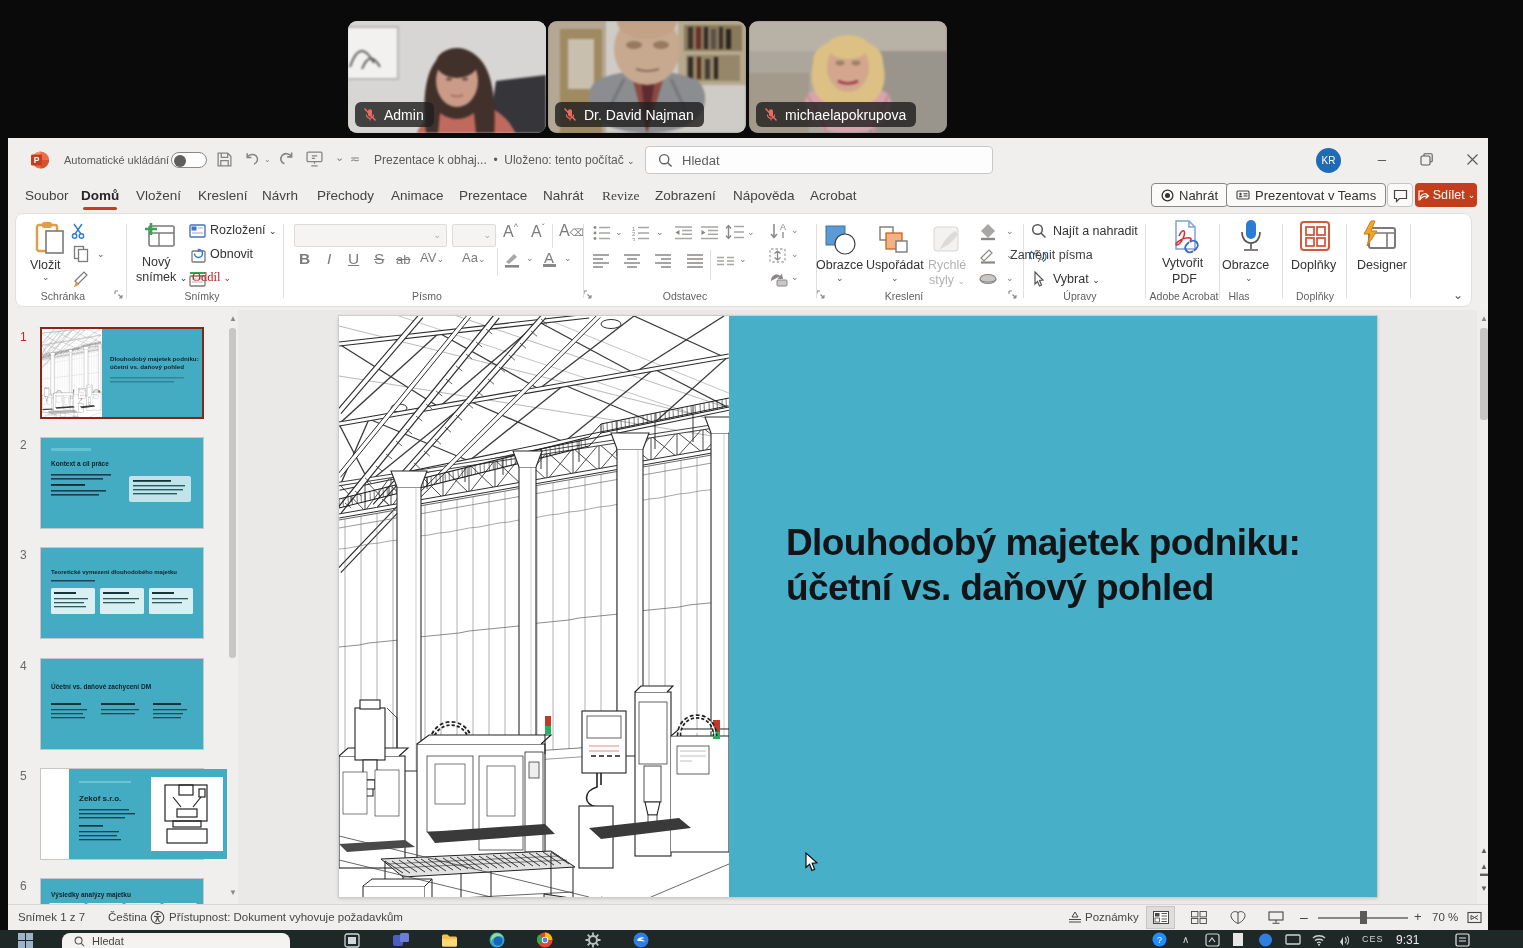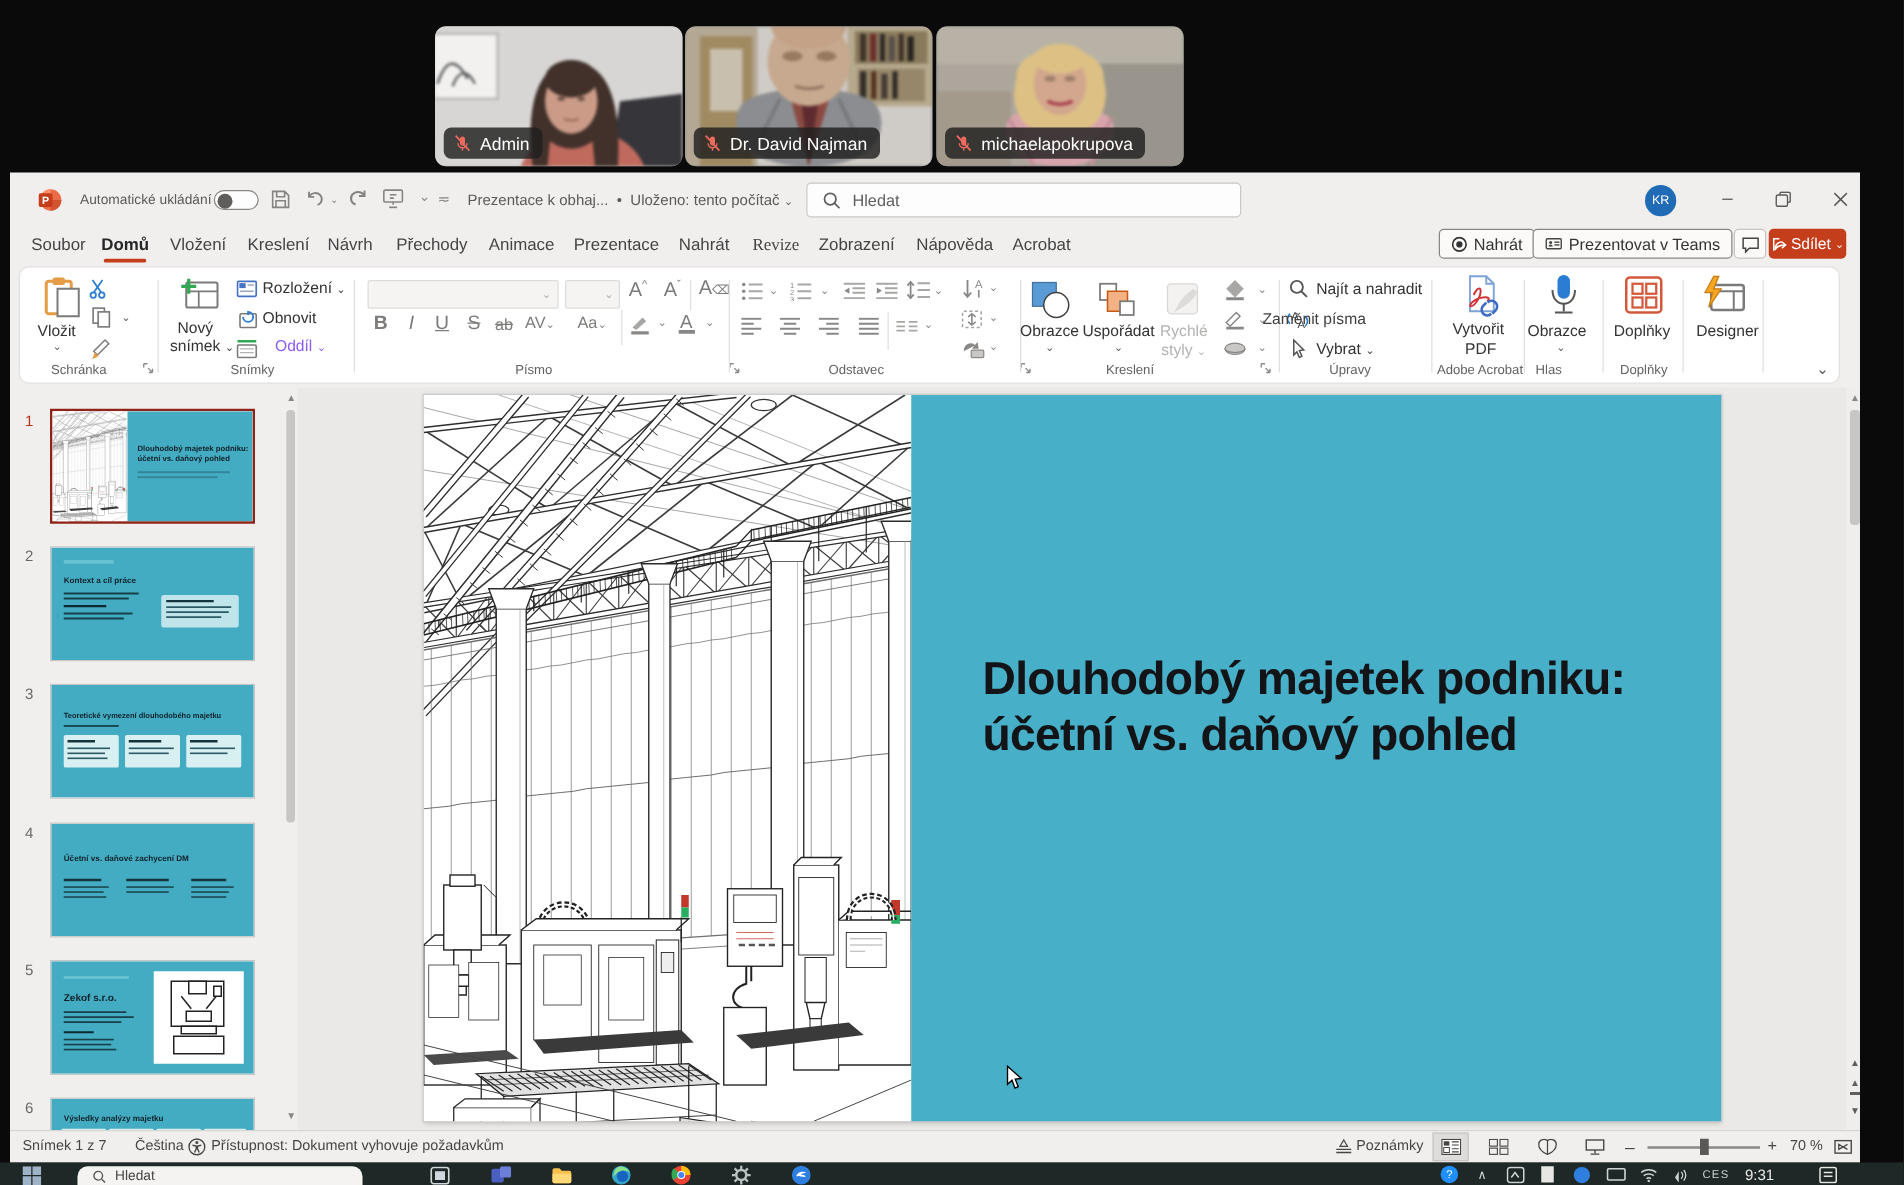--- a/index.html
+++ b/index.html
@@ -254,21 +254,21 @@
     <svg class="abs" style="left:173px;top:34px;" width="17" height="16" viewBox="0 0 17 16">
         <rect x="3" y="3" width="13" height="11" rx="1" stroke="#7c7a78" stroke-width="1.3" fill="#fff"></rect>
         <path d="M5.5 5.5 a4 4 0 1 0 4-4 l0 2.5" stroke="#2b7cd3" stroke-width="1.5" fill="none"></path>
       </svg>
     <div class="abs" style="left:194px;top:33px;font-size:12.5px;color:#333;">Obnovit</div>
     <svg class="abs" style="left:173px;top:57px;" width="17" height="16" viewBox="0 0 17 16">
         <rect x="1" y="5" width="15" height="10" rx="1" stroke="#7c7a78" stroke-width="1.3" fill="#fff"></rect>
         <path d="M1 2 h15" stroke="#33a852" stroke-width="2"></path>
         <path d="M3 8 h11 M3 11 h11" stroke="#b5b3b1" stroke-width="1"></path>
       </svg>
-    <div class="abs" style="left:204px;top:56px;font-size:12.5px;color:#8b5cf6;">Oddíl <span style="font-size:9px;">⌄</span></div>
+    <div class="abs" style="left:176px;top:56px;font-size:12.5px;color:#b91c1c;font-family:Liberation Serif, serif;">Oddíl <span style="font-size:9px;">⌄</span></div>
     <div class="glabel" style="left:155px;width:62px;">Snímky</div>
     <div class="gdiv" style="left:267px;"></div>
 
     <div class="abs" style="left:278px;top:10px;width:153px;height:23px;background:#f5f4f3;border:1px solid #dedcda;border-radius:2px;">
         <span style="position:absolute;right:5px;top:5px;font-size:9px;color:#a9a7a5;">⌄</span>
       </div>
     <div class="abs" style="left:436px;top:10px;width:44px;height:23px;background:#f5f4f3;border:1px solid #dedcda;border-radius:2px;">
         <span style="position:absolute;right:4px;top:5px;font-size:9px;color:#a9a7a5;">⌄</span>
       </div>
     <div class="abs" style="left:487px;top:8px;font-size:16px;color:#7e7c7a;">A<span style="font-size:9px;vertical-align:7px;">^</span></div>
@@ -528,21 +528,21 @@
           <rect x="60" y="44" width="34" height="2" fill="#14343c"></rect>
             <rect x="60" y="50" width="38" height="1.3" fill="#1d4a53"></rect>
             <rect x="60" y="54" width="34" height="1.3" fill="#1d4a53"></rect>
           <rect x="112" y="44" width="28" height="2" fill="#14343c"></rect>
             <rect x="112" y="50" width="34" height="1.3" fill="#1d4a53"></rect>
             <rect x="112" y="54" width="30" height="1.3" fill="#1d4a53"></rect>
             <rect x="112" y="58" width="28" height="1.3" fill="#1d4a53"></rect>
         </svg>
       </div>
       <div class="tnum" style="top:459px;">5</div>
-      <div class="thumb" style="top:458px;">
+      <div class="thumb" style="top:458px;padding-left:28px;">
         <svg width="162" height="90" viewBox="0 0 162 90" style="display:block;">
           <rect width="162" height="90" fill="#43acc2"></rect>
           <rect x="10" y="12" width="52" height="2" fill="#7fd0db" opacity=".7"></rect>
           <text x="10" y="32" font-size="8" font-weight="bold" fill="#10222a">Zekof s.r.o.</text>
           <rect x="10" y="40" width="50" height="1.4" fill="#174049"></rect>
             <rect x="10" y="44" width="56" height="1.4" fill="#174049"></rect>
             <rect x="10" y="48" width="46" height="1.4" fill="#174049"></rect>
           <rect x="10" y="56" width="24" height="1.6" fill="#0e2a31"></rect>
           <rect x="10" y="62" width="40" height="1.3" fill="#174049"></rect>
             <rect x="10" y="66" width="38" height="1.3" fill="#174049"></rect>

